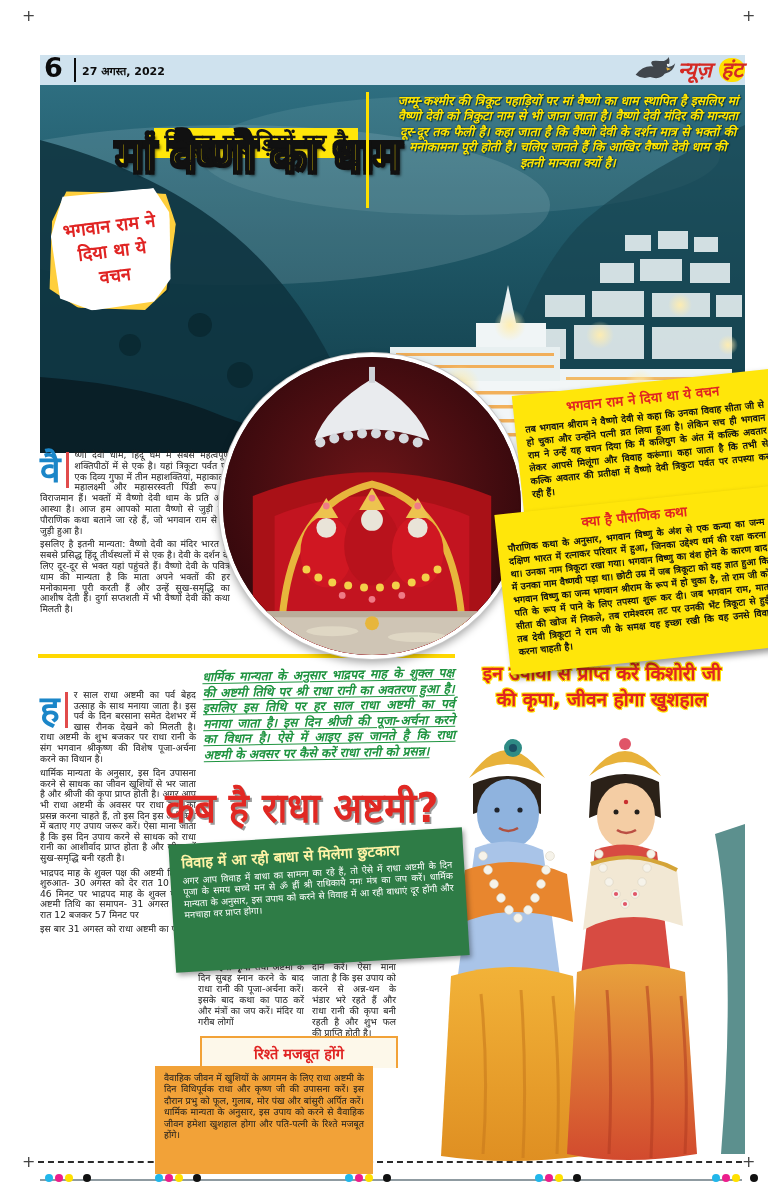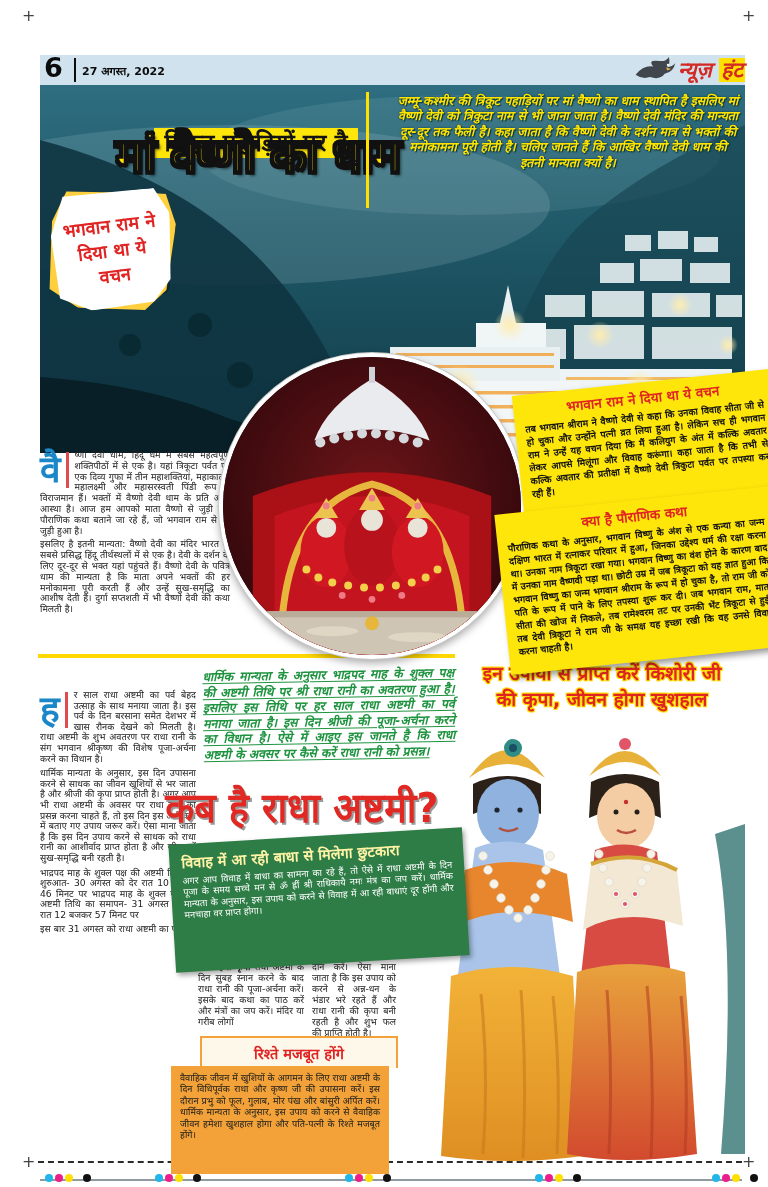--- a/index.html
+++ b/index.html
@@ -16,21 +16,21 @@
 
   
   .hdr-bar{left:40px;top:55px;width:705px;height:30px;background:#cfe2ee;}
   .hdr-pagenum{left:44px;top:51px;font-size:27px;font-weight:bold;color:#0b0b0b;line-height:34px;}
   .hdr-sep{left:74px;top:58px;width:2px;height:24px;background:#0b0b0b;}
   .hdr-date{left:82px;top:63px;font-size:11px;font-weight:bold;color:#0b0b0b;}
   .hdr-section{left:218px;top:53px;width:244px;height:34px;background:#ffffff;display:flex;align-items:center;justify-content:center;}
   .hdr-section span{color:#d42a24;font-weight:bold;font-size:22px;}
   .hdr-brand{left:618px;top:52px;width:127px;height:34px;display:flex;align-items:center;justify-content:flex-end;gap:2px;}
   .brand-text{color:#d42a24;font-weight:bold;font-style:italic;font-size:21px;white-space:nowrap;}
-  .brand-hl{background:#ffe000;padding:0 2px;}
+  .brand-hl{background:#ffe000;padding:0 2px;border-radius:12px;}
 
   
   .photo{left:40px;top:85px;width:705px;height:368px;overflow:hidden;}
   .photo svg{display:block;width:100%;height:100%;}
 
   .kicker-wrap{left:88px;top:94px;width:336px;text-align:center;z-index:3;margin-top:31px;}
   .kicker{display:inline;background:#ffe60a;color:#141414;font-weight:bold;font-size:24px;padding:1px 10px;box-decoration-break:clone;}
   .lead-title{left:60px;top:122px;width:340px;text-align:right;z-index:3;
       font-size:47px;font-weight:bold;color:#ffe000;letter-spacing:-1px;
       -webkit-text-stroke:2px #111;
@@ -96,21 +96,21 @@
   .gbox h3{margin:0 0 3px 0;color:#fff3a6;font-size:14.5px;font-weight:bold;}
   .gbox p{margin:0;color:#ffffff;font-size:9.2px;line-height:11.4px;text-align:justify;}
 
   .colA{left:198px;top:950px;width:106px;z-index:2;font-size:9.2px;line-height:11px;text-align:justify;color:#222;}
   .colB{left:312px;top:950px;width:84px;z-index:2;font-size:9.2px;line-height:11px;text-align:justify;color:#222;}
   .colA .sub{font-weight:bold;}
 
   .rishte-frame{left:200px;top:1036px;width:194px;height:30px;z-index:4;background:#fdf8ea;
       border:2px solid #f2a238;border-bottom:none;display:flex;align-items:center;justify-content:center;}
   .rishte-frame span{color:#e02423;font-weight:bold;font-size:14.5px;}
-  .orange-box{left:155px;top:1066px;width:200px;height:96px;background:#f2a238;z-index:4;padding:6px 9px;margin-left:16px;}
+  .orange-box{left:155px;top:1066px;width:200px;height:96px;background:#f2a238;z-index:4;padding:6px 9px;}
   .orange-box p{margin:0;color:#1c1c1c;font-size:9.2px;line-height:11.4px;text-align:justify;}
 </style>
 </head>
 <body>
 
 <div class="page">
 
   <div class="cropmark" style="left:22px;top:6px;">+</div>
   <div class="cropmark" style="left:742px;top:6px;">+</div>
   <div class="cropmark" style="left:22px;top:1152px;">+</div>
@@ -293,21 +293,21 @@
   </div>
 
   <div class="abs lead-col">
     <p><span class="dropcap">वै</span><span>ष्णो देवी धाम, हिंदू धर्म में सबसे महत्वपूर्ण शक्तिपीठों में से एक है। यहां त्रिकूटा पर्वत पर एक दिव्य गुफा में तीन महाशक्तियां, महाकाली, महालक्ष्मी और महासरस्वती पिंडी रूप में विराजमान हैं। भक्तों में वैष्णो देवी धाम के प्रति अटूट आस्था है। आज हम आपको माता वैष्णो से जुड़ी एक पौराणिक कथा बताने जा रहे हैं, जो भगवान राम से भी जुड़ी हुआ है।</span></p>
     <p><span class="lead-in">इसलिए है इतनी मान्यता:</span><span> वैष्णो देवी का मंदिर भारत के सबसे प्रसिद्ध हिंदू तीर्थस्थलों में से एक है। देवी के दर्शन के लिए दूर-दूर से भक्त यहां पहुंचते हैं। वैष्णो देवी के पवित्र धाम की मान्यता है कि माता अपने भक्तों की हर मनोकामना पूरी करती हैं और उन्हें सुख-समृद्धि का आशीष देती हैं। दुर्गा सप्तशती में भी वैष्णो देवी की कथा मिलती है।</span></p>
   </div>
 
   <div class="abs y-divider"></div>
 
   <div class="abs radha-col">
-    <p><span class="dropcap">ह</span><span>र साल राधा अष्टमी का पर्व बेहद उत्साह के साथ मनाया जाता है। इस पर्व के दिन बरसाना समेत देशभर में खास रौनक देखने को मिलती है। राधा अष्टमी के शुभ अवतरण पर राधा रानी के संग भगवान श्रीकृष्ण की विशेष पूजा-अर्चना करने का विधान है।</span></p>
+    <p><span class="dropcap">ह</span><span>र साल राधा अष्टमी का पर्व बेहद उत्साह के साथ मनाया जाता है। इस पर्व के दिन बरसाना समेत देशभर में खास रौनक देखने को मिलती है। राधा अष्टमी के शुभ बजकर पर राधा रानी के संग भगवान श्रीकृष्ण की विशेष पूजा-अर्चना करने का विधान है।</span></p>
     <p>धार्मिक मान्यता के अनुसार, इस दिन उपासना करने से साधक का जीवन खुशियों से भर जाता है और श्रीजी की कृपा प्राप्त होती है। अगर आप भी राधा अष्टमी के अवसर पर राधा रानी को प्रसन्न करना चाहते हैं, तो इस दिन इस आर्टिकल में बताए गए उपाय जरूर करें। ऐसा माना जाता है कि इस दिन उपाय करने से साधक को राधा रानी का आशीर्वाद प्राप्त होता है और जीवन में सुख-समृद्धि बनी रहती है।</p>
     <p>भाद्रपद माह के शुक्ल पक्ष की अष्टमी तिथि की शुरुआत- 30 अगस्त को देर रात 10 बजकर 46 मिनट पर भाद्रपद माह के शुक्ल पक्ष की अष्टमी तिथि का समापन- 31 अगस्त को देर रात 12 बजकर 57 मिनट पर</p>
     <p>इस बार 31 अगस्त को राधा अष्टमी का पर्व</p>
   </div>
 
   <div class="abs green-intro">धार्मिक मान्यता के अनुसार भाद्रपद माह के शुक्ल पक्ष की अष्टमी तिथि पर श्री राधा रानी का अवतरण हुआ है। इसलिए इस तिथि पर हर साल राधा अष्टमी का पर्व मनाया जाता है। इस दिन श्रीजी की पूजा-अर्चना करने का विधान है। ऐसे में आइए इस जानते है कि राधा अष्टमी के अवसर पर कैसे करें राधा रानी को प्रसन्न।</div>
 
   <div class="abs upay-heading">
     <div>इन उपायों से प्राप्त करें किशोरी जी</div>
     <div>की कृपा, जीवन होगा खुशहाल</div>

